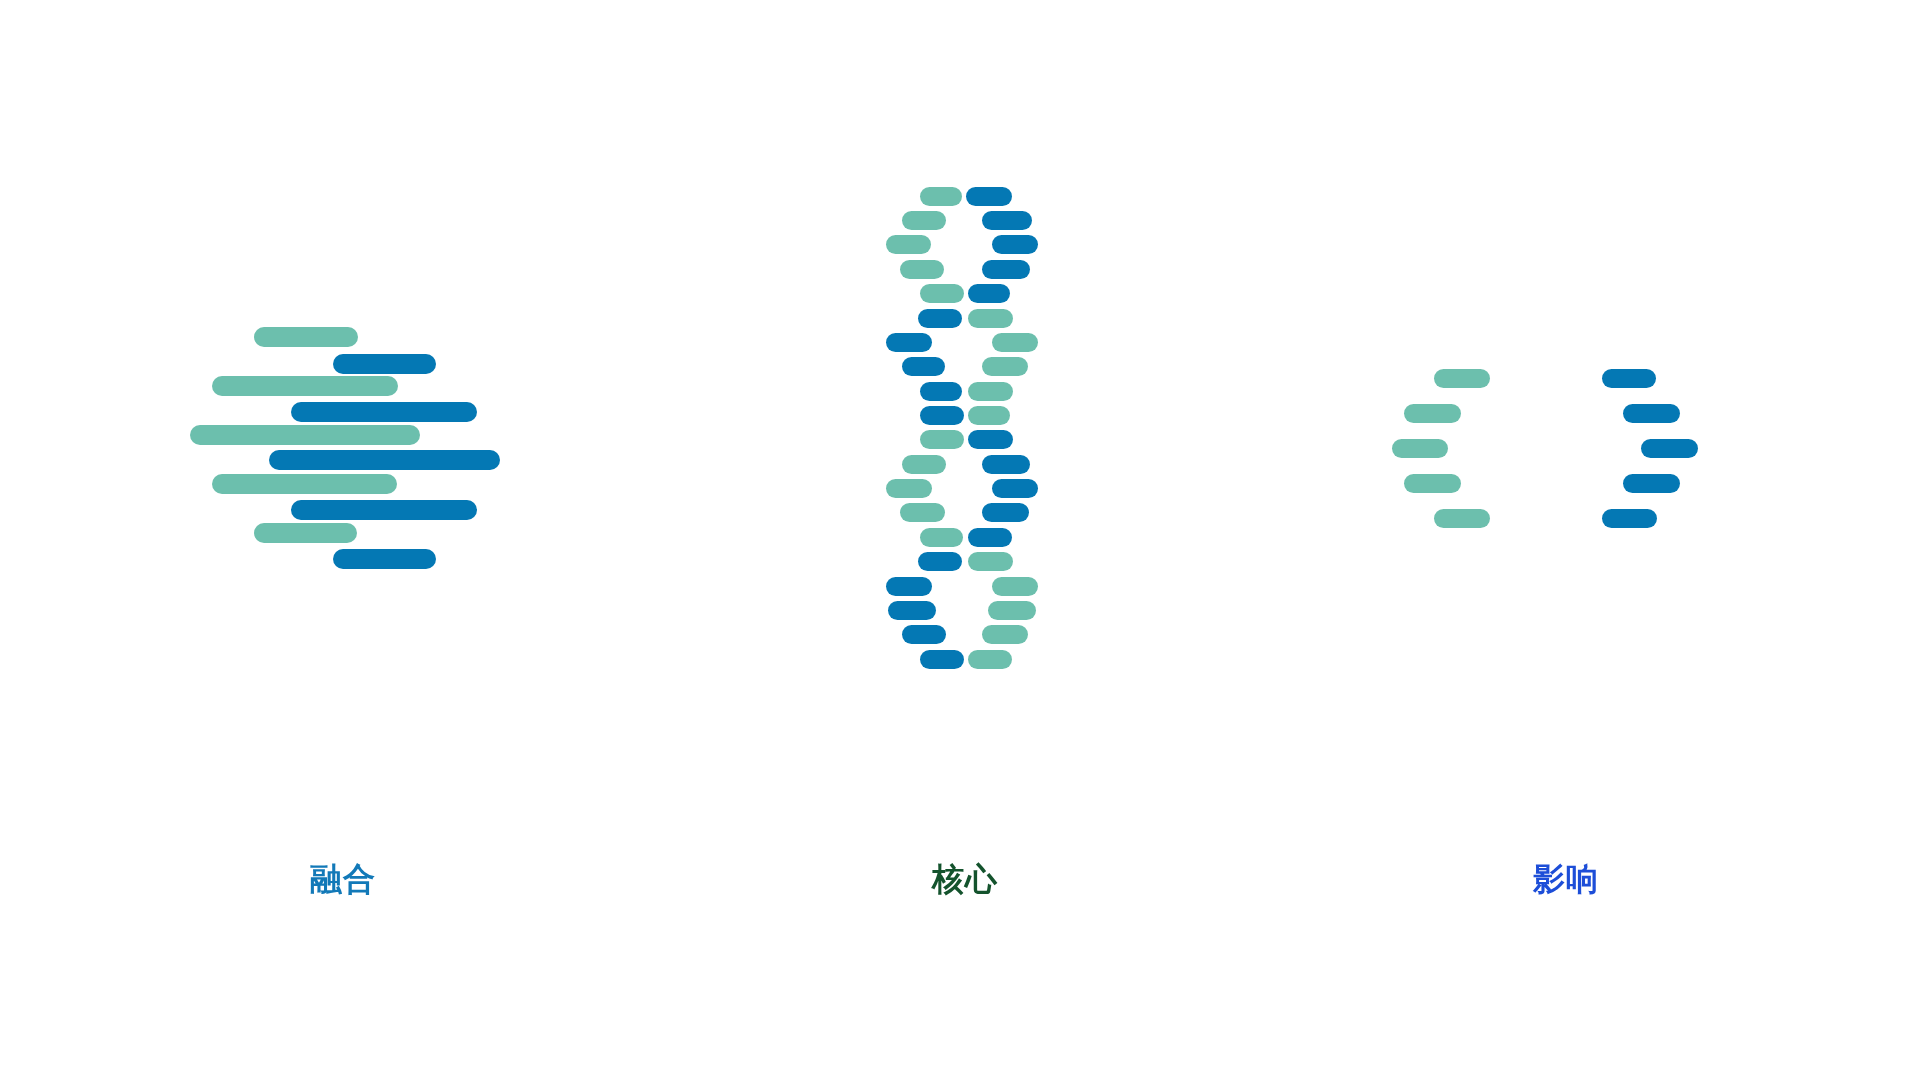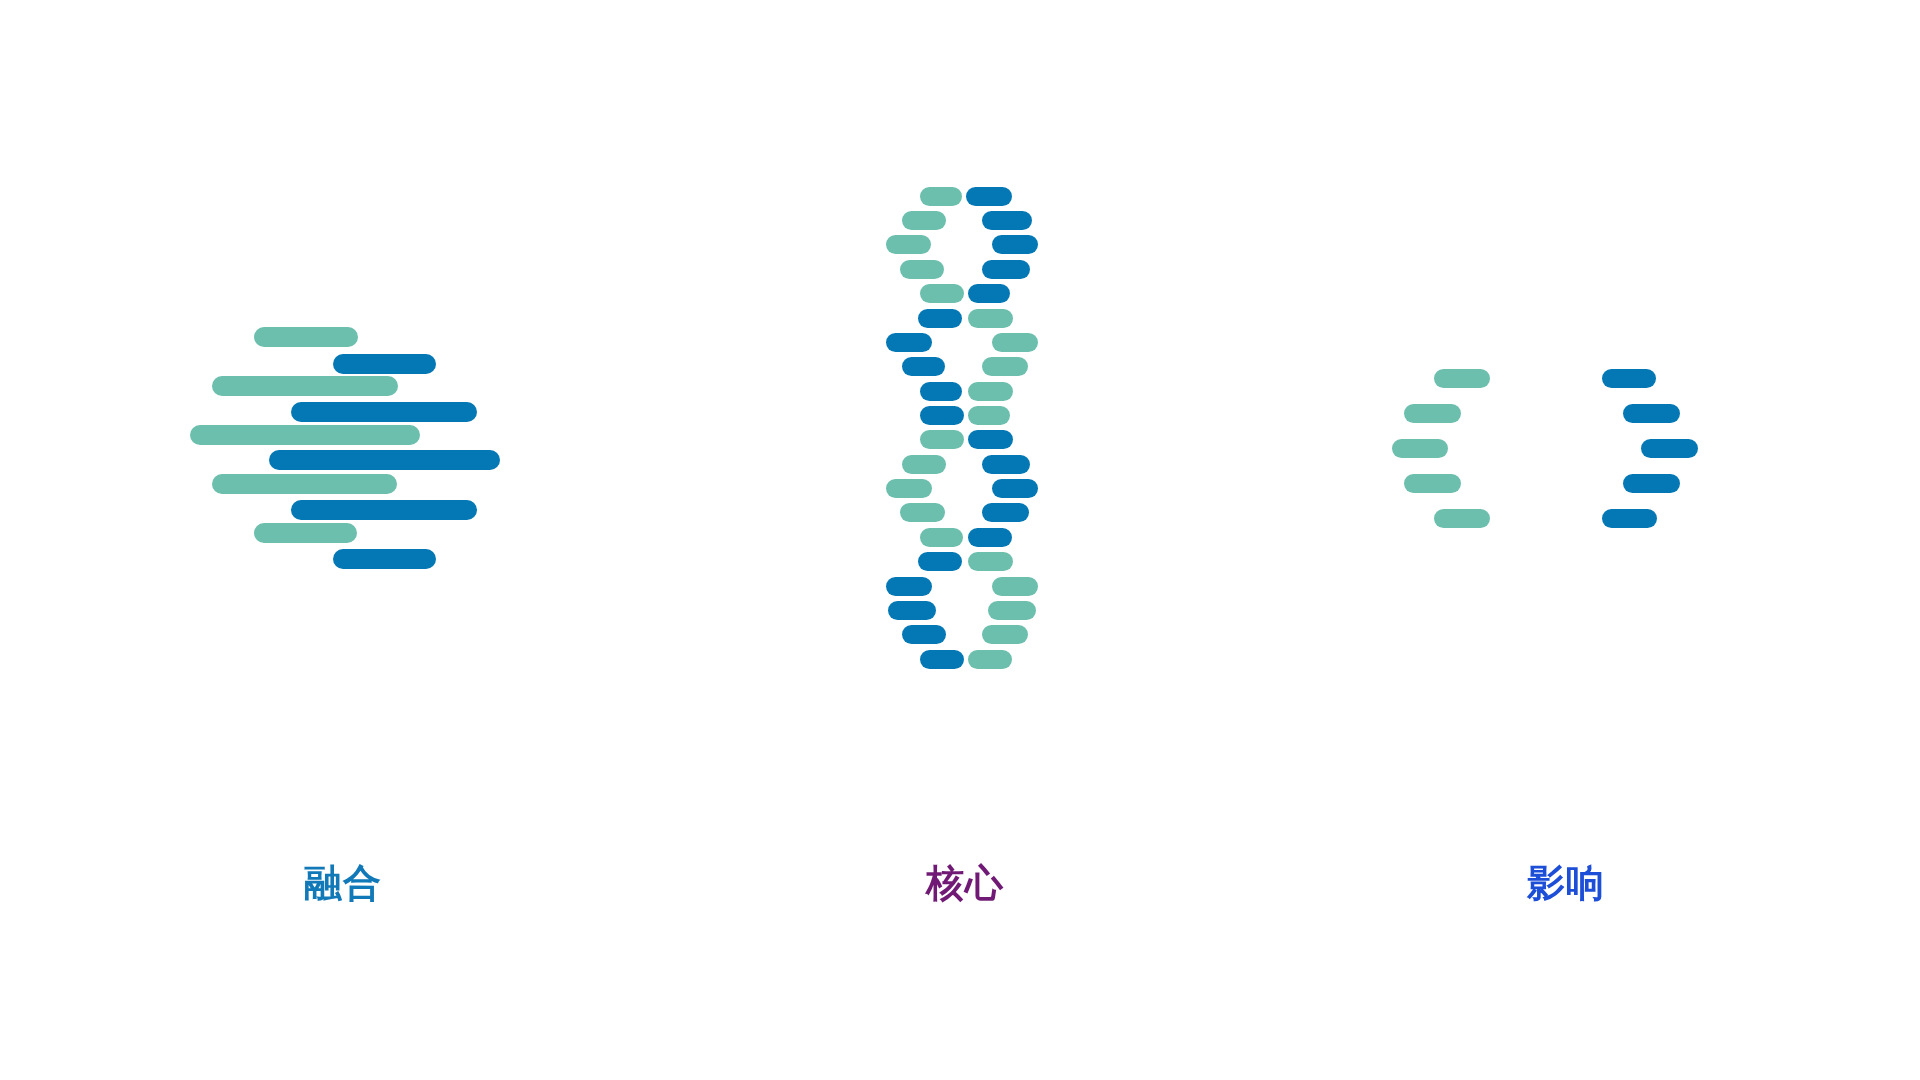--- a/index.html
+++ b/index.html
@@ -30,21 +30,21 @@
     pointer-events: none;
   }
   .bar {
     position: absolute;
     border-radius: 999px;
   }
   .caption {
     position: absolute;
     transform: translateX(-50%);
     text-align: center;
-    font-size: 38px;
+    font-size: 32px;
     font-weight: bold;
     letter-spacing: 1px;
     white-space: nowrap;
     font-family: "DejaVu Sans", "Liberation Sans", sans-serif;
   }
 </style>
 </head>
 <body>
 
 <div id="stage">
@@ -112,16 +112,16 @@
       <div class="bar" style="left: 1404px; top: 474px; width: 57px; height: 19px; background: rgb(108, 191, 173);"></div>
       <div class="bar" style="left: 1434px; top: 509px; width: 56px; height: 19px; background: rgb(108, 191, 173);"></div>
       <div class="bar" style="left: 1602px; top: 369px; width: 54px; height: 19px; background: rgb(4, 120, 180);"></div>
       <div class="bar" style="left: 1623px; top: 404px; width: 57px; height: 19px; background: rgb(4, 120, 180);"></div>
       <div class="bar" style="left: 1641px; top: 439px; width: 57px; height: 19px; background: rgb(4, 120, 180);"></div>
       <div class="bar" style="left: 1623px; top: 474px; width: 57px; height: 19px; background: rgb(4, 120, 180);"></div>
       <div class="bar" style="left: 1602px; top: 509px; width: 55px; height: 19px; background: rgb(4, 120, 180);"></div>
     </div>
 
   <div class="caption" style="left: 343px; top: 858px; color: rgb(18, 121, 184);">融合</div>
-  <div class="caption" style="left: 965px; top: 858px; color: #701a75; text-align: right;">核心</div>
+  <div class="caption" style="left: 965px; top: 858px; color: #14532d; text-align: right;">核心</div>
   <div class="caption" style="left: 1566px; top: 858px; color: #1d4ed8;">影响</div>
 
 </div>
 
 </body></html>

